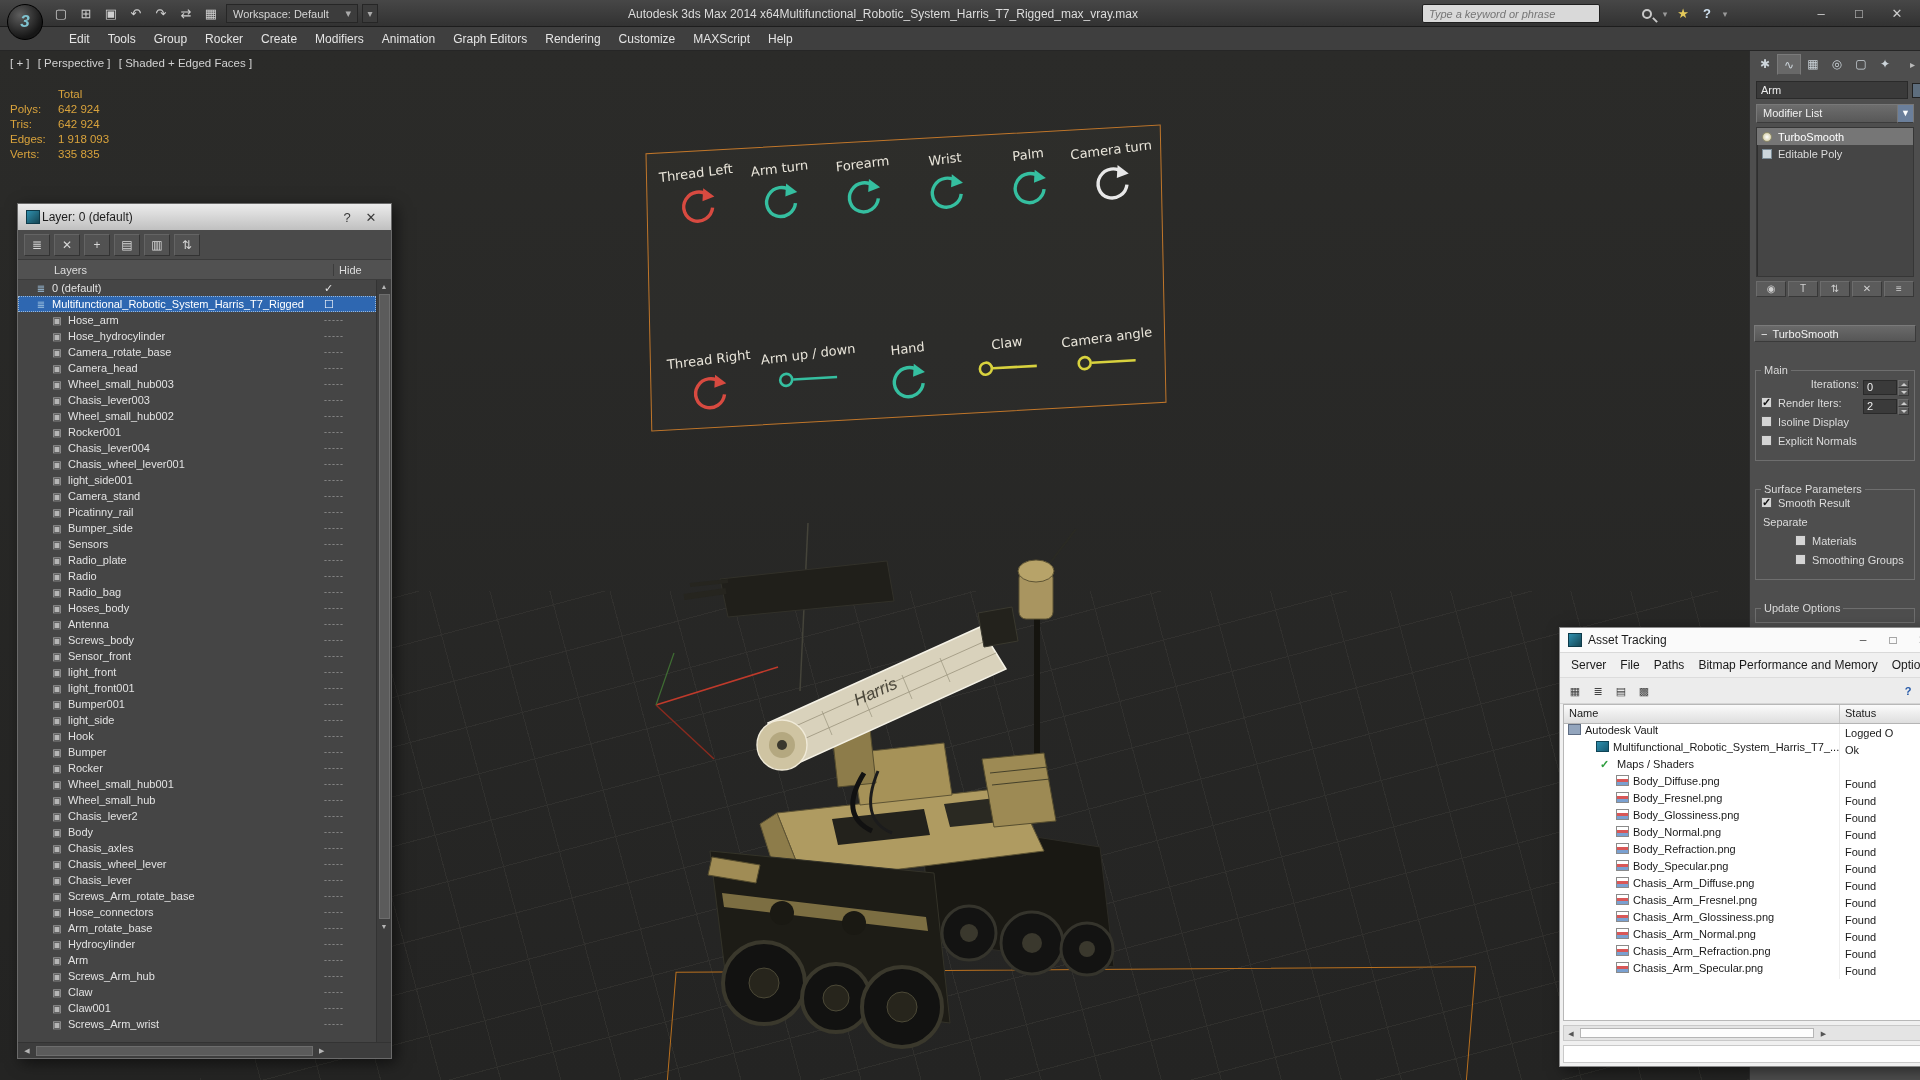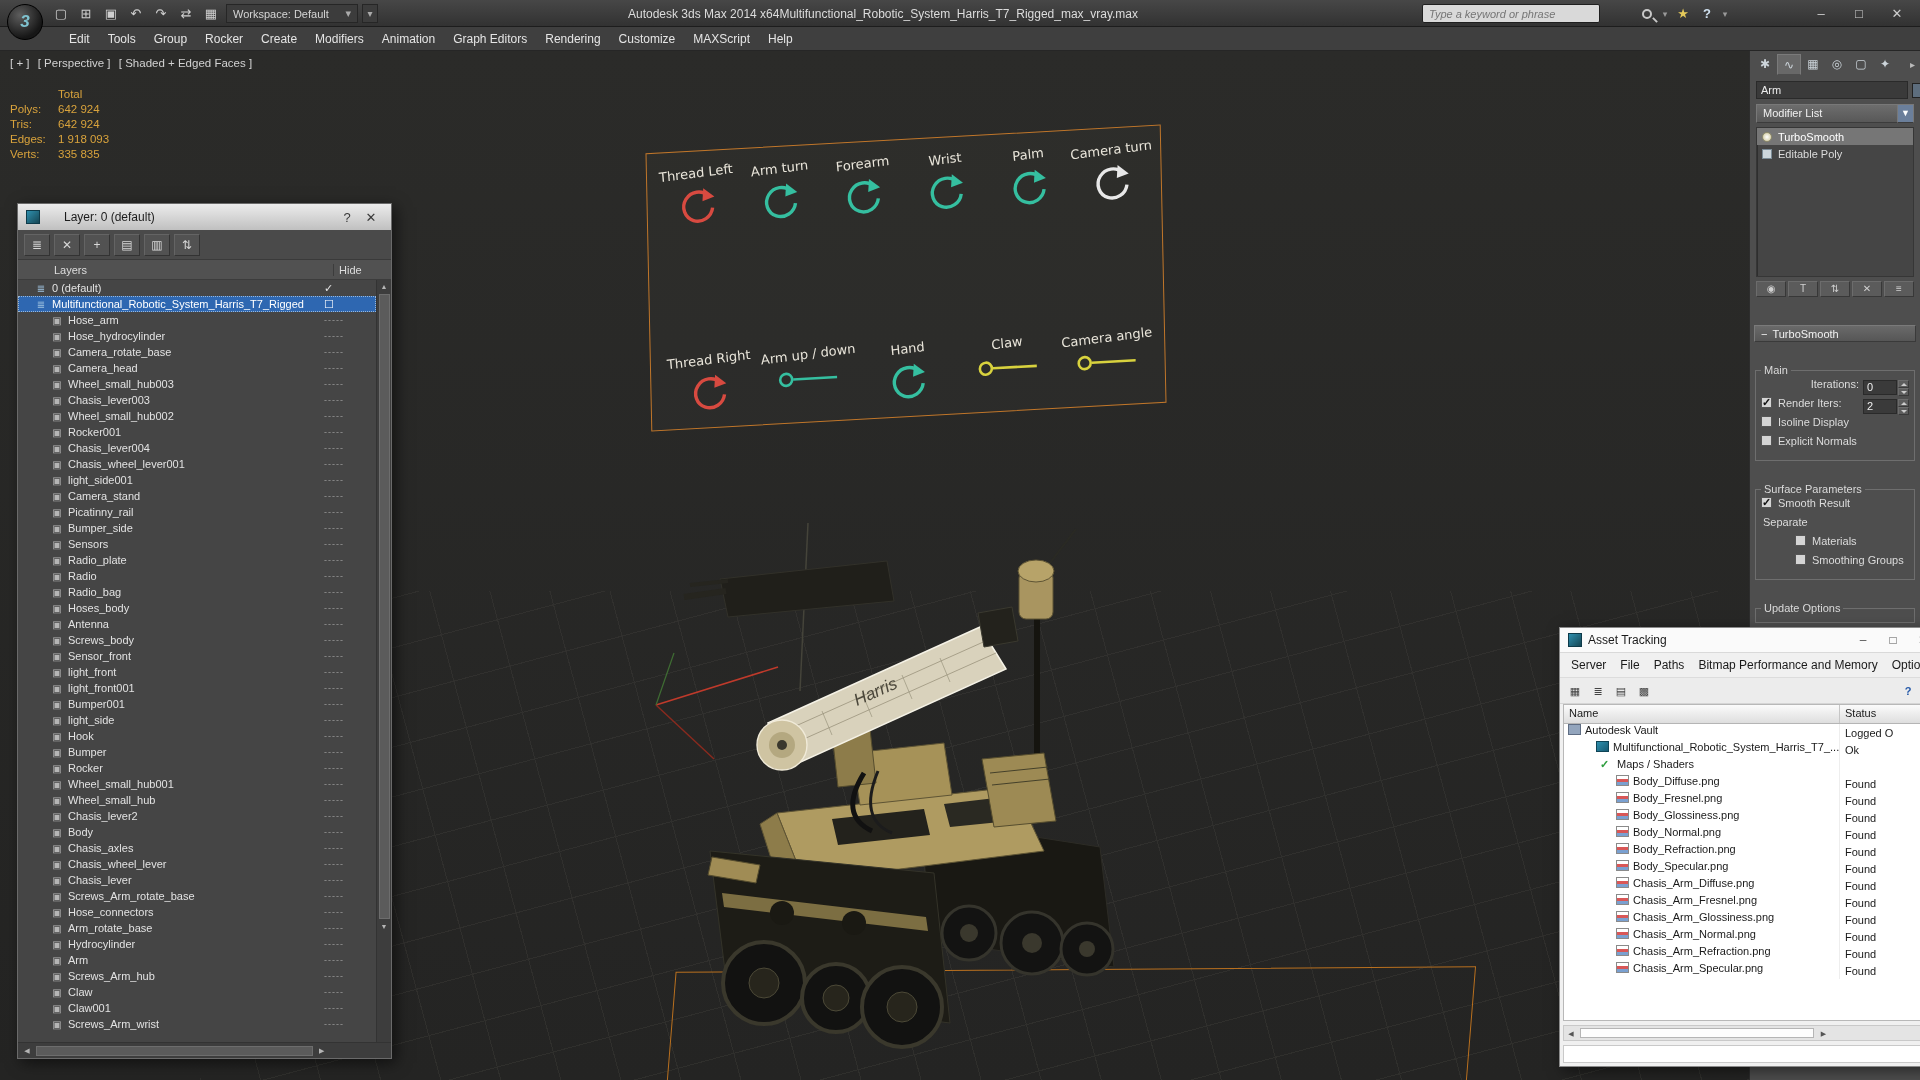--- a/index.html
+++ b/index.html
@@ -49,21 +49,21 @@
   .board{position:absolute;left:648px;top:88px;width:516px;height:278px;border:1px solid #c0762a;transform:rotate(-3.2deg) skewX(-2deg);padding:14px 8px 10px;display:flex;flex-direction:column;justify-content:space-between;background:rgba(80,78,72,.10);z-index:4}
   .board-row{display:flex;justify-content:space-around;align-items:flex-start}
   .bitem{display:flex;flex-direction:column;align-items:center;width:86px}
   .blabel{color:#e9e5da;font-size:13px;margin-bottom:6px;transform:rotate(-4deg);white-space:nowrap;font-family:"DejaVu Sans",sans-serif}
   .bglyph svg{display:block}
 
   
   .layer-dialog{position:absolute;left:17px;top:203px;width:375px;height:856px;background:#4a4a4a;border:1px solid #6a6a6a;box-shadow:4px 4px 14px rgba(0,0,0,.55);z-index:30;display:flex;flex-direction:column}
   .ld-titlebar{height:26px;background:linear-gradient(#ececec,#c0c0c0);display:flex;align-items:center;padding:0 8px;color:#1c1c1c;flex:none}
   .ld-logo{width:14px;height:14px;background:linear-gradient(135deg,#2e8fae,#164654);border:1px solid #0e3a49;flex:none}
-  .ld-title{flex:1;font-size:12px;margin-left:24px}
+  .ld-title{flex:1;font-size:12px;margin-left:2px}
   .ld-help,.ld-close{width:24px;text-align:center;color:#3a3a3a;font-size:13px}
   .ld-toolbar{height:30px;display:flex;align-items:center;gap:4px;padding:0 6px;border-bottom:1px solid #3a3a3a;flex:none}
   .ld-tool{width:26px;height:22px;display:flex;align-items:center;justify-content:center;background:#525252;border:1px solid #646464;border-bottom-color:#333;border-right-color:#333;color:#d8d8d8;font-size:12px}
   .ld-header{height:20px;background:#515151;border-bottom:1px solid #3c3c3c;display:flex;align-items:center;color:#ddd;flex:none}
   .ld-header .h-layers{flex:1;padding-left:36px}
   .ld-header .h-hide{width:58px;border-left:1px solid #3c3c3c;padding-left:5px}
   .ld-list{flex:1;position:relative;background:#454545;overflow:hidden;padding-right:15px}
   .lrow{height:16px;display:flex;align-items:center;font-size:11px;color:#e2e2e2;padding-left:16px}
   .lrow .lic{width:14px;height:13px;margin-right:4px;font-size:10px;line-height:13px;text-align:center;flex:none}
   .lic-layer{color:#9fc3e0}

